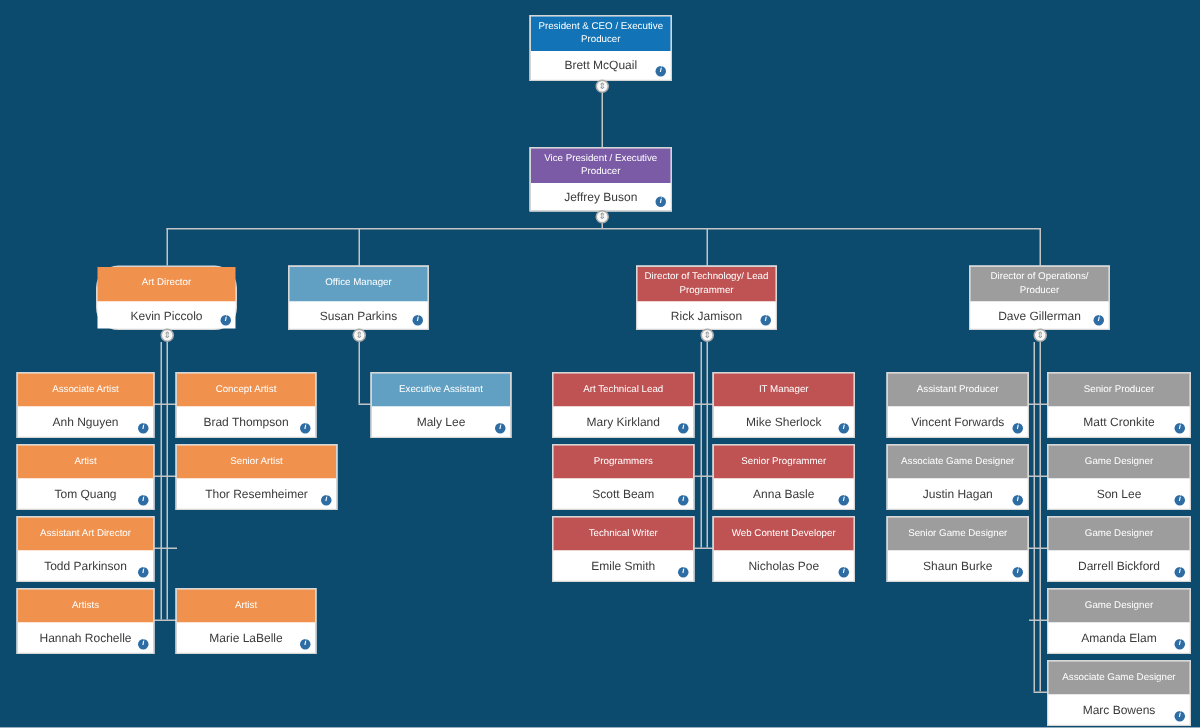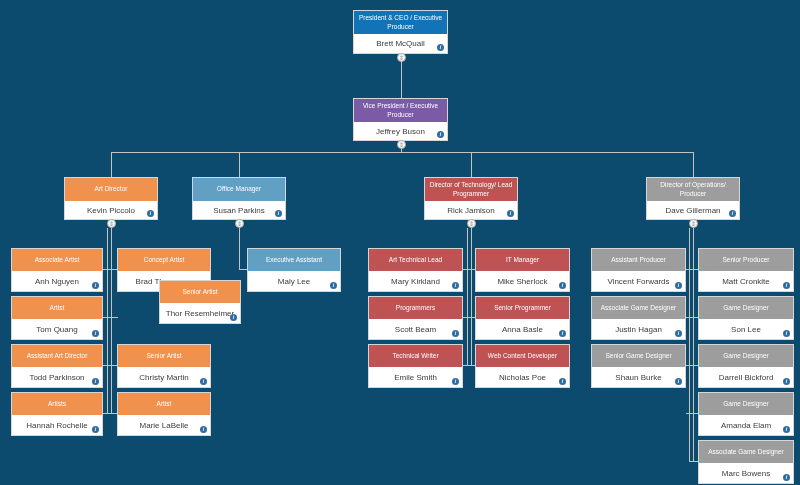--- a/index.html
+++ b/index.html
@@ -70,21 +70,21 @@
   </div>
 
   <div class="node" style="left: 353px; top: 98px; width: 95px;">
     <div class="node-title" style="background: rgb(123, 90, 166); height: 23px;">Vice President / Executive Producer</div>
     <div class="node-body" style="height: 18px;">
       <span class="person">Jeffrey Buson</span>
       <span class="info-icon" style="background: rgb(46, 109, 164);">i</span>
     </div>
   </div>
 
-  <div class="node" style="left: 64px; top: 177px; width: 94px;">
+  <div class="node" style="left: 64px; top: 177px; width: 94px; border-radius: 15px;">
     <div class="node-title" style="background: rgb(240, 145, 78); height: 23px;">Art Director</div>
     <div class="node-body" style="height: 18px;">
       <span class="person">Kevin Piccolo</span>
       <span class="info-icon" style="background: rgb(46, 109, 164);">i</span>
     </div>
   </div>
 
   <div class="node" style="left: 192px; top: 177px; width: 94px;">
     <div class="node-title" style="background: rgb(97, 160, 195); height: 23px;">Office Manager</div>
     <div class="node-body" style="height: 18px;">
@@ -142,35 +142,28 @@
   </div>
 
   <div class="node" style="left: 117px; top: 248px; width: 94px;">
     <div class="node-title" style="background: rgb(240, 145, 78); height: 22px;">Concept Artist</div>
     <div class="node-body" style="height: 20px;">
       <span class="person">Brad Thompson</span>
       <span class="info-icon" style="background: rgb(46, 109, 164);">i</span>
     </div>
   </div>
 
-  <div class="node" style="left: 117px; top: 280px; width: 82px; margin-left: 42px;">
+  <div class="node" style="left: 117px; top: 296px; width: 108px;">
     <div class="node-title" style="background: rgb(240, 145, 78); height: 22px;">Senior Artist</div>
     <div class="node-body" style="height: 20px;">
       <span class="person">Thor Resemheimer</span>
       <span class="info-icon" style="background: rgb(46, 109, 164);">i</span>
     </div>
   </div>
 
-  <div class="node" style="left: 117px; top: 344px; width: 94px;">
-    <div class="node-title" style="background: rgb(240, 145, 78); height: 22px;">Senior Artist</div>
-    <div class="node-body" style="height: 20px;">
-      <span class="person">Christy Martin</span>
-      <span class="info-icon" style="background: rgb(46, 109, 164);">i</span>
-    </div>
-  </div>
 
   <div class="node" style="left: 117px; top: 392px; width: 94px;">
     <div class="node-title" style="background: rgb(240, 145, 78); height: 22px;">Artist</div>
     <div class="node-body" style="height: 20px;">
       <span class="person">Marie LaBelle</span>
       <span class="info-icon" style="background: rgb(46, 109, 164);">i</span>
     </div>
   </div>
 
   <div class="node" style="left: 247px; top: 248px; width: 94px;">

